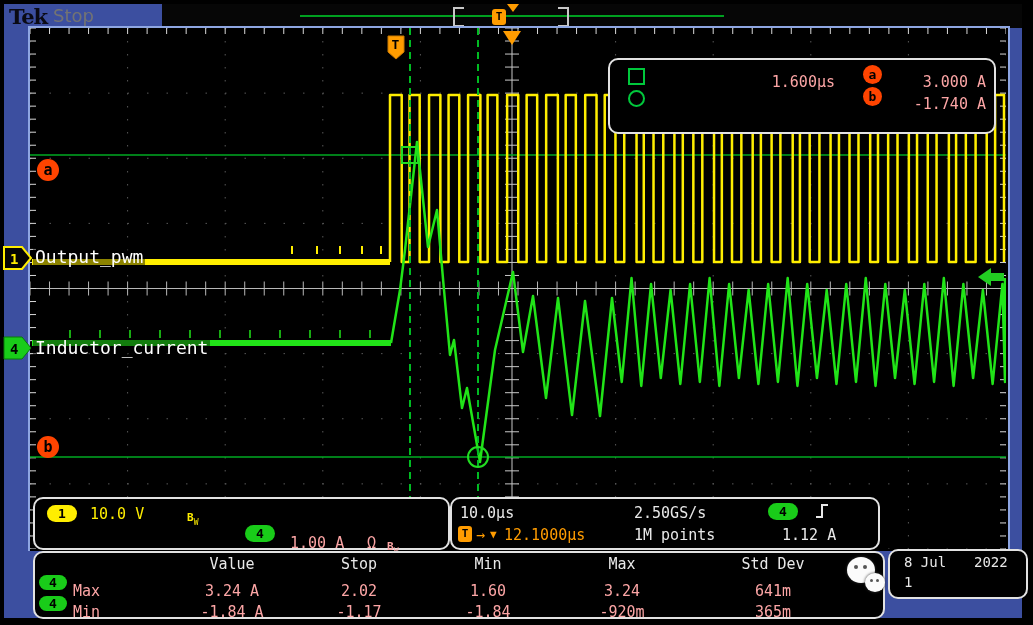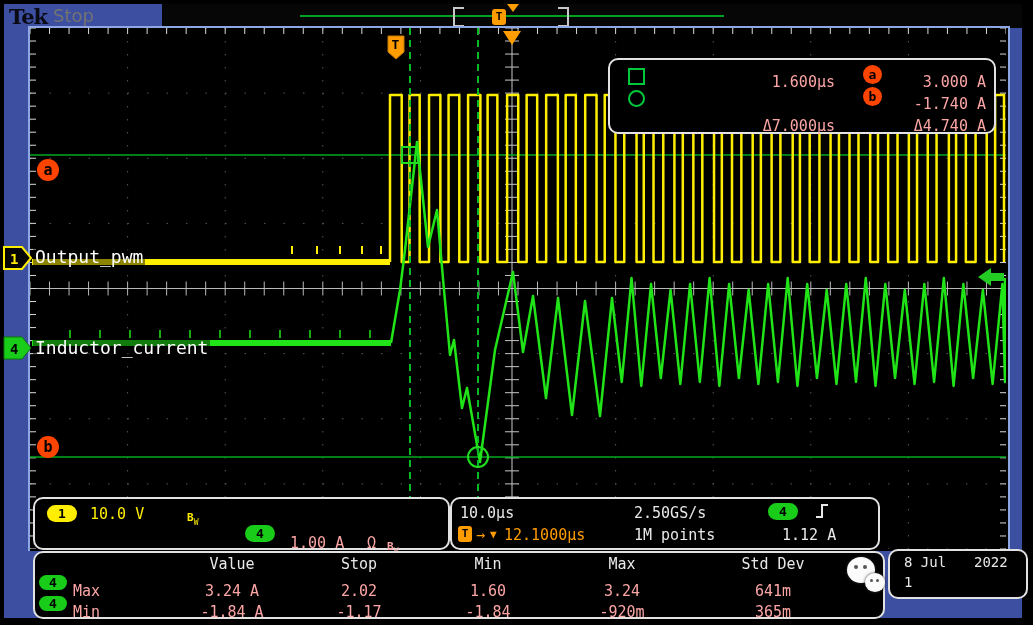--- a/index.html
+++ b/index.html
@@ -382,24 +382,20 @@
     <span class="abs cur-sym"></span>
     <span class="abs cur-time green">1.600µs</span>
     <span class="abs cur-badge">a</span>
     <span class="abs cur-amp green">3.000 A</span>
   </div>
   <div class="abs cur-row" style="left:0;top:26px;width:100%;">
     <span class="abs cur-sym circ"></span>
     <span class="abs cur-badge">b</span>
     <span class="abs cur-amp green">-1.740 A</span>
   </div>
-  <div class="abs cur-row" style="left:0;top:48px;width:100%;">
-    <span class="abs cur-time green">Δ7.000µs</span>
-    <span class="abs cur-amp green">Δ4.740 A</span>
-  </div>
 </div>
 
 <div class="abs panelbox statusbox1">
   <div class="abs ch-oval c1" style="left:12px;top:6px;">1</div>
   <span class="abs stxt yellow" style="left:55px;top:6px;">10.0 V</span>
   <span class="abs bw yellow" style="left:152px;top:7px;"><b>B</b><sub>W</sub></span>
   <div class="abs ch-oval c4" style="left:210px;top:26px;">4</div>
   <span class="abs stxt green" style="left:255px;top:27px;">1.00 A</span>
   <span class="abs stxt green" style="left:332px;top:27px;">Ω</span>
   <span class="abs bw green" style="left:352px;top:28px;"><b>B</b><sub>W</sub></span>

